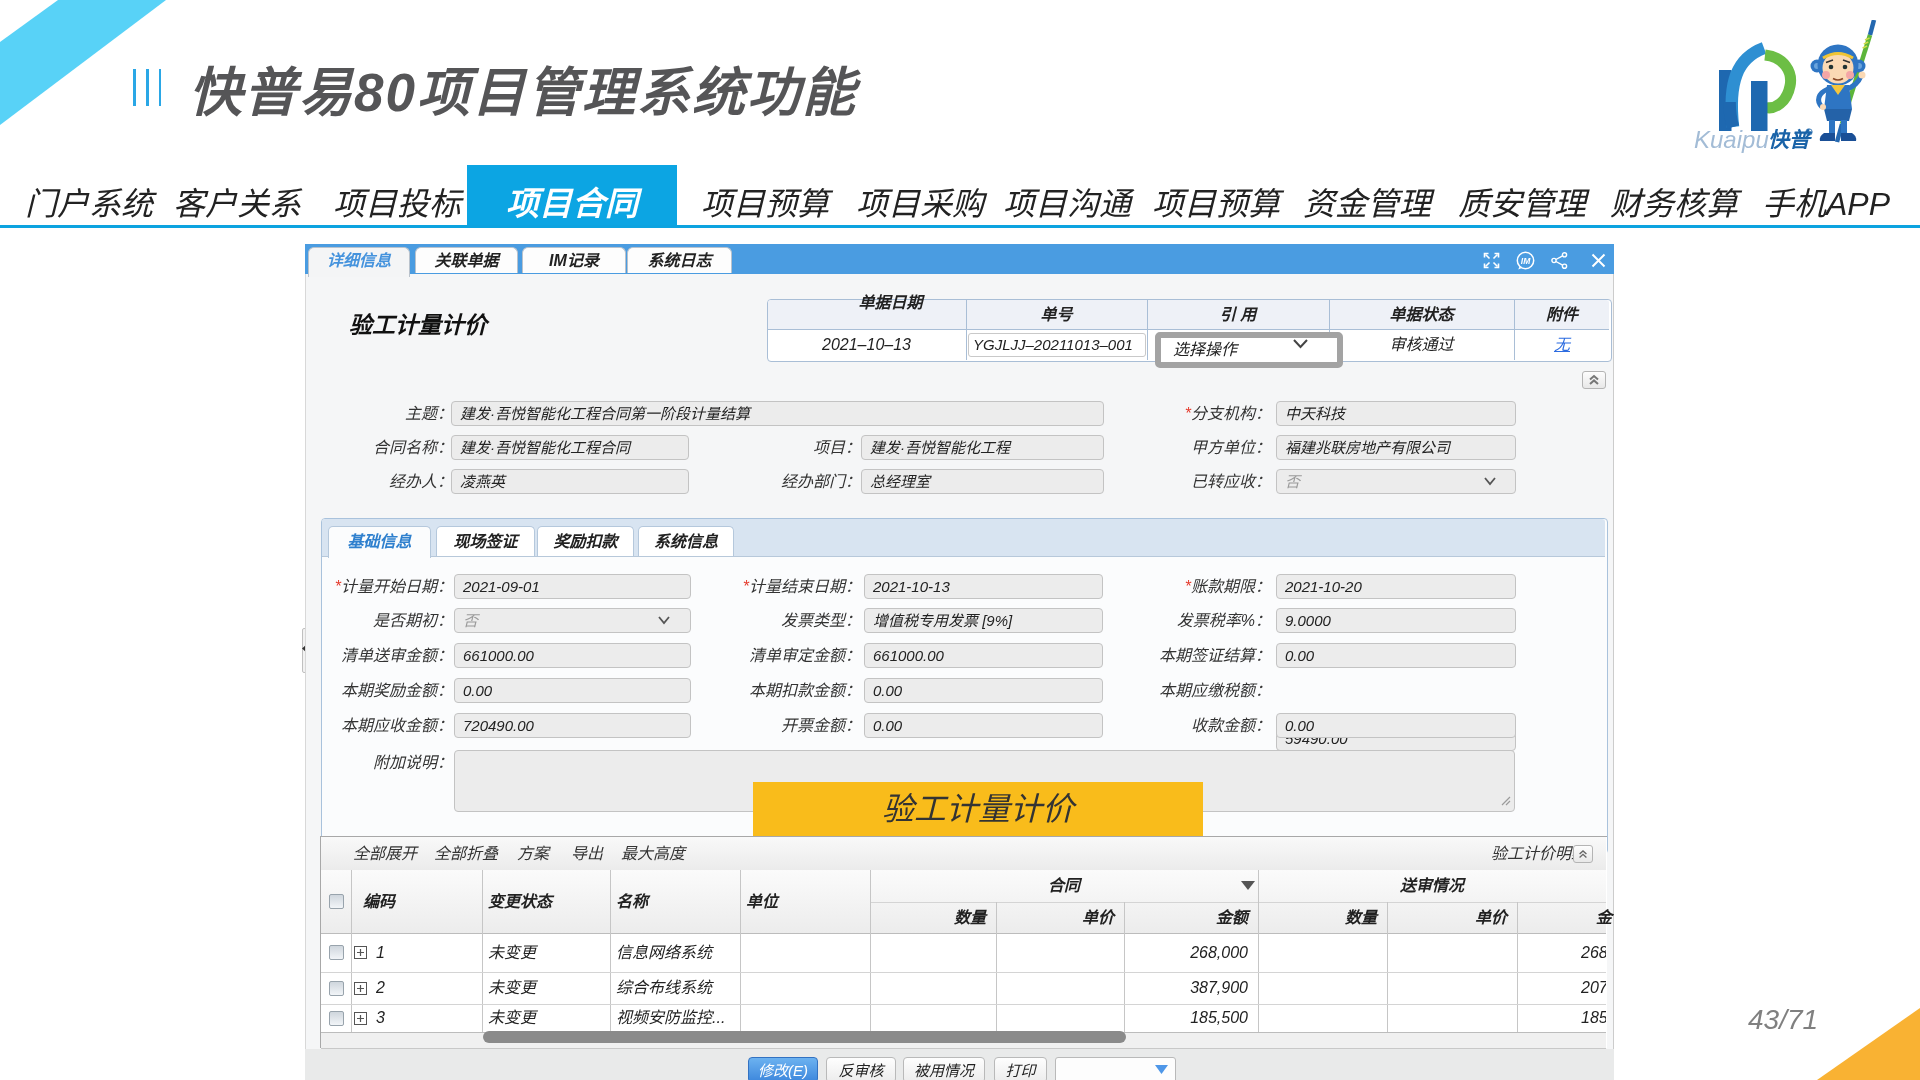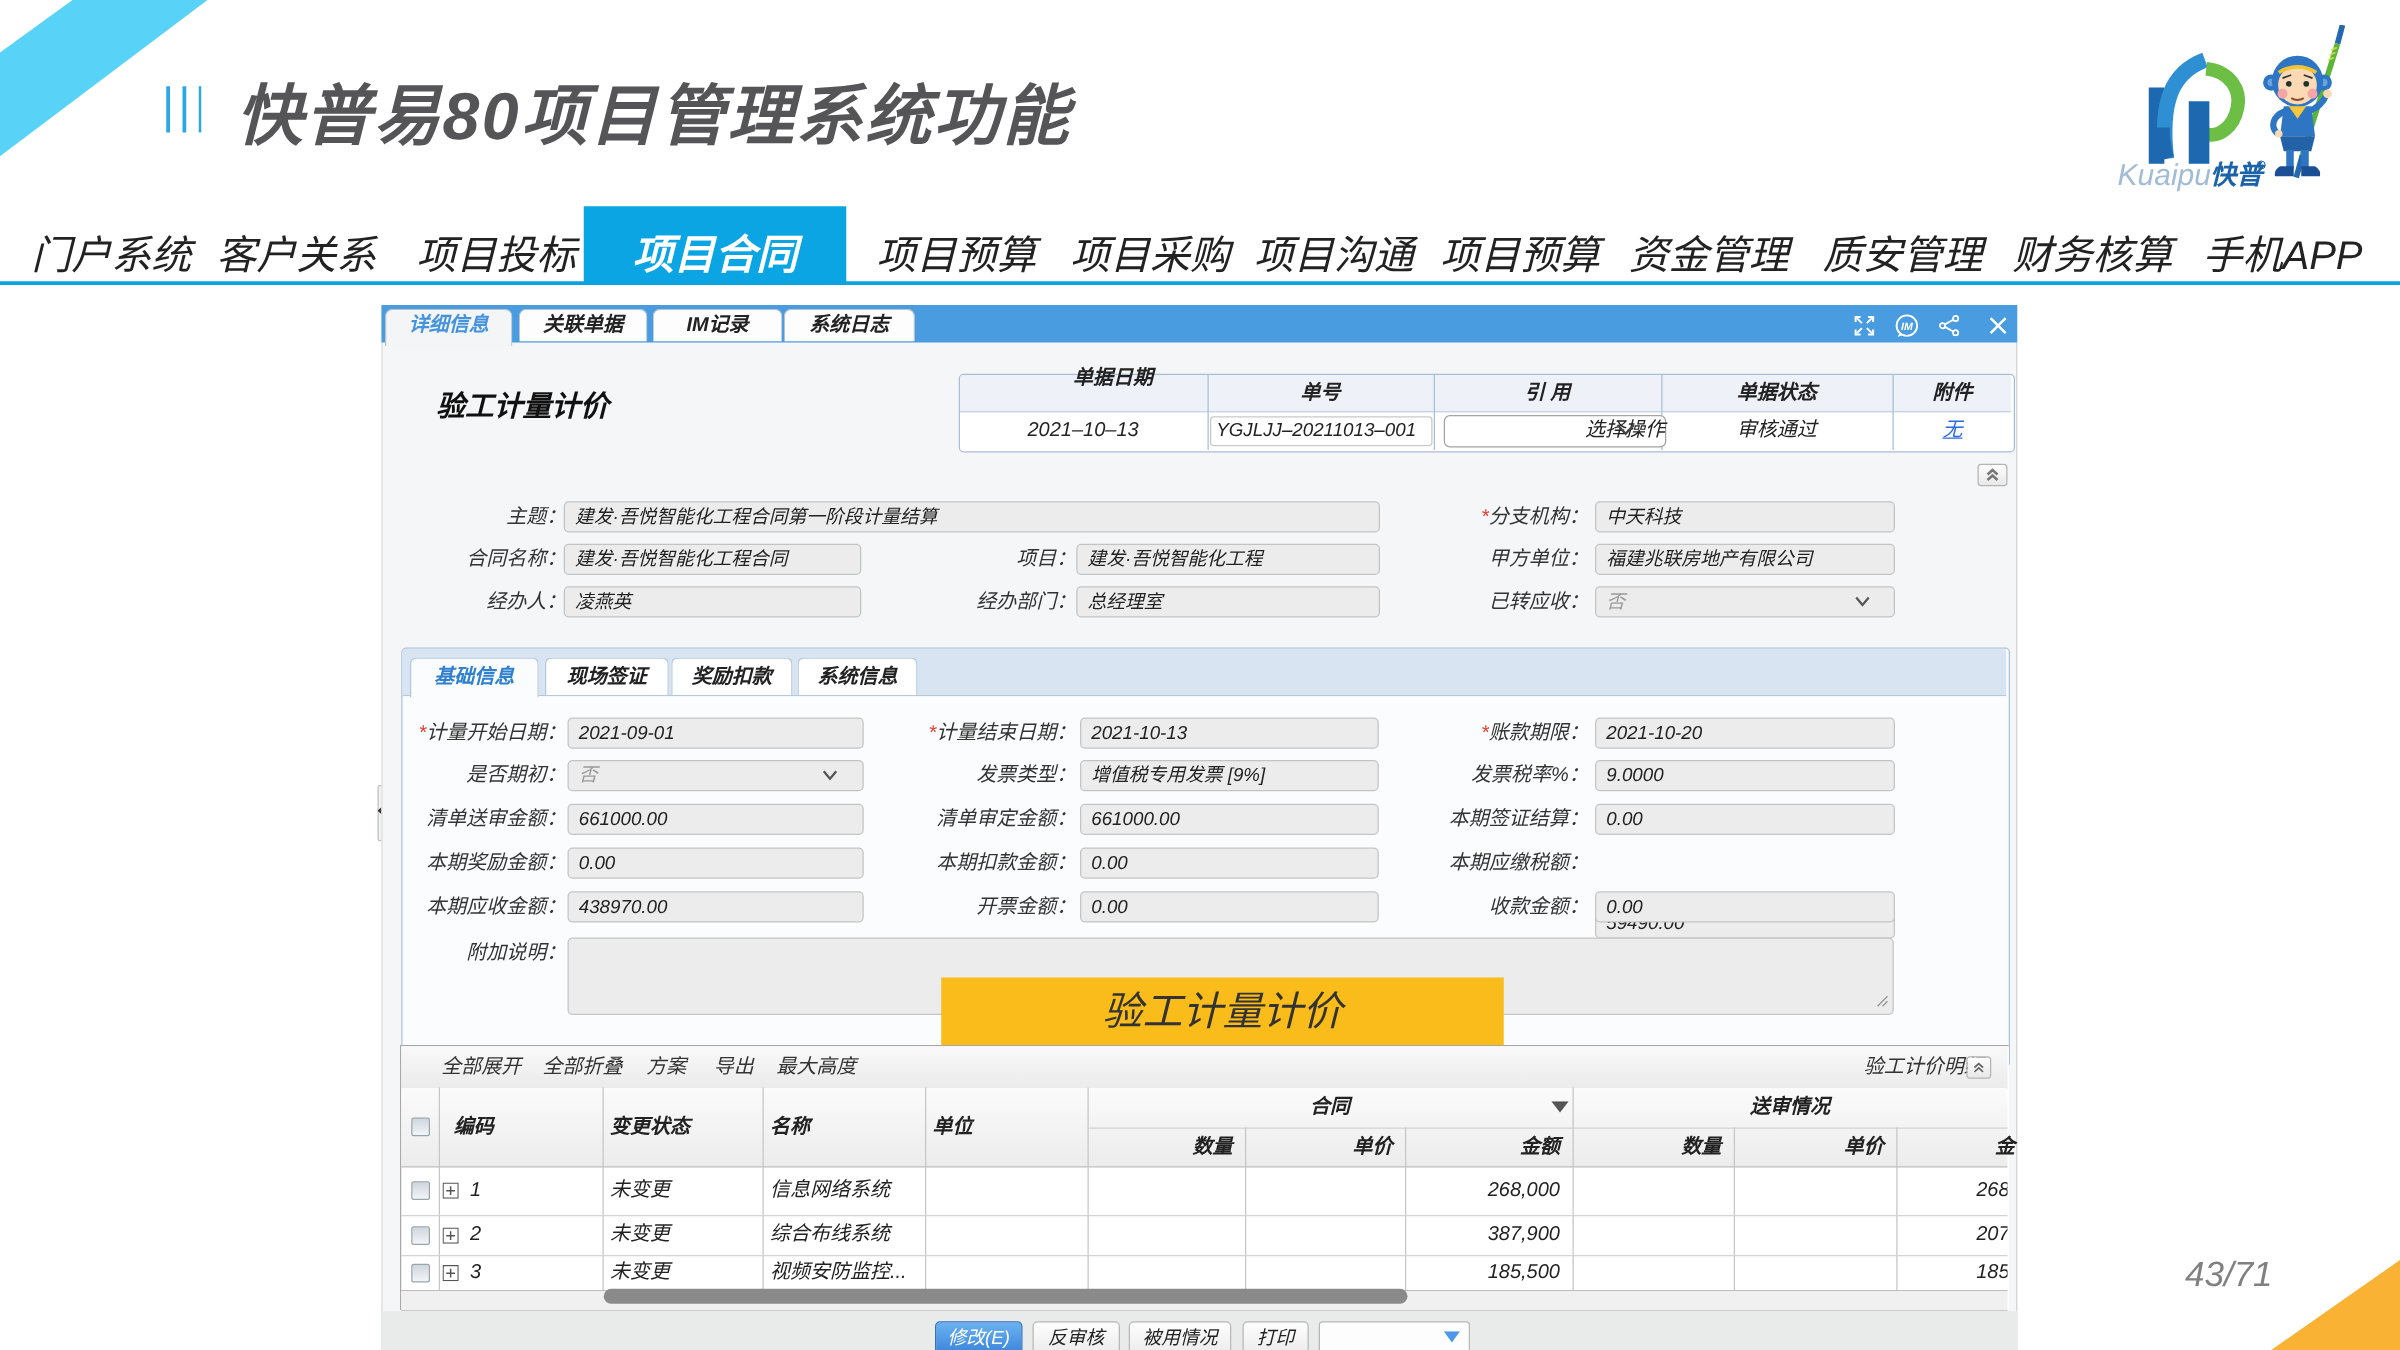--- a/index.html
+++ b/index.html
@@ -174,21 +174,21 @@
     <div class="wabs" style="left:842px;top:56px;width:1px;height:60px;background:#a9bed6;"></div>
     <div class="wabs" style="left:1024px;top:56px;width:1px;height:60px;background:#a9bed6;"></div>
     <div class="wabs" style="left:1209px;top:56px;width:1px;height:60px;background:#a9bed6;"></div>
     <div class="wabs htxt" style="left:462px;top:44px;width:199px;margin-left:24px;">单据日期</div>
     <div class="wabs htxt" style="left:661px;top:56px;width:181px;">单号</div>
     <div class="wabs htxt" style="left:842px;top:56px;width:182px;">引 用</div>
     <div class="wabs htxt" style="left:1024px;top:56px;width:185px;">单据状态</div>
     <div class="wabs htxt" style="left:1209px;top:56px;width:96px;">附件</div>
     <div class="wabs vtxt" style="left:462px;top:86px;width:199px;">2021–10–13</div>
     <div class="wabs" style="left:663px;top:89px;width:172px;height:22px;background:#fff;border:1px solid #c9c9c9;border-radius:3px;font-size:15px;line-height:22px;color:#222;padding-left:4px;overflow:hidden;">YGJLJJ–20211013–001</div>
-    <div class="wabs" style="left:850px;top:88px;width:164px;height:24px;background:#fff;border:1px solid #a3a3a3;border-radius:5px;font-size:16px;line-height:24px;color:#222;padding-left:12px;text-align:right;">选择操作</div>
+    <div class="wabs" style="left:850px;top:88px;width:164px;height:24px;background:#fff;border:6px solid #a3a3a3;border-radius:5px;font-size:16px;line-height:24px;color:#222;padding-left:12px;">选择操作</div>
     <svg class="wabs" style="left:988px;top:94px;" width="15" height="12" viewBox="0 0 15 12">
         <path d="M1,2 L7.5,9 L14,2" stroke="#444" stroke-width="2" fill="none"></path>
       </svg>
     <div class="wabs vtxt" style="left:1024px;top:86px;width:185px;">审核通过</div>
     <div class="wabs vtxt" style="left:1209px;top:86px;width:96px;color:#2d6ce0;"><span style="text-decoration:underline;">无</span></div>
 
     <div class="wabs cbtn" style="left:1277px;top:127px;">
       <svg width="14" height="14" viewBox="0 0 14 14">
           <g stroke="#777" stroke-width="2" fill="none">
             <path d="M3,6.6 L7,3 L11,6.6"></path>
@@ -251,21 +251,21 @@
     <div class="inp" style="left:971px;top:399px;width:230px;">0.00</div>
 
     <div class="lbl" style="left:0px;top:434px;width:148px;">本期奖励金额：</div>
     <div class="inp" style="left:149px;top:434px;width:227px;">0.00</div>
     <div class="lbl" style="left:406px;top:434px;width:150px;">本期扣款金额：</div>
     <div class="inp" style="left:559px;top:434px;width:229px;">0.00</div>
     <div class="lbl" style="left:816px;top:434px;width:150px;">本期应缴税额：</div>
     <div class="inp" style="left:971px;top:434px;width:230px;margin-top:48px;">59490.00</div>
 
     <div class="lbl" style="left:0px;top:469px;width:148px;">本期应收金额：</div>
-    <div class="inp" style="left:149px;top:469px;width:227px;">438970.00</div>
+    <div class="inp" style="left:149px;top:469px;width:227px;">720490.00</div>
     <div class="lbl" style="left:406px;top:469px;width:150px;">开票金额：</div>
     <div class="inp" style="left:559px;top:469px;width:229px;">0.00</div>
     <div class="lbl" style="left:816px;top:469px;width:150px;">收款金额：</div>
     <div class="inp" style="left:971px;top:469px;width:230px;">0.00</div>
 
     <div class="lbl" style="left:0px;top:506px;width:148px;">附加说明：</div>
     <div class="wabs" style="left:149px;top:506px;width:1059px;height:60px;background:#ececec;border:1px solid #c3c3c3;border-radius:4px;"></div>
     <svg class="wabs" style="left:1196px;top:552px;" width="10" height="10" viewBox="0 0 10 10">
         <path d="M9,1 L1,9 M9,5 L5,9" stroke="#9b9b9b" stroke-width="1.2"></path>
       </svg>

